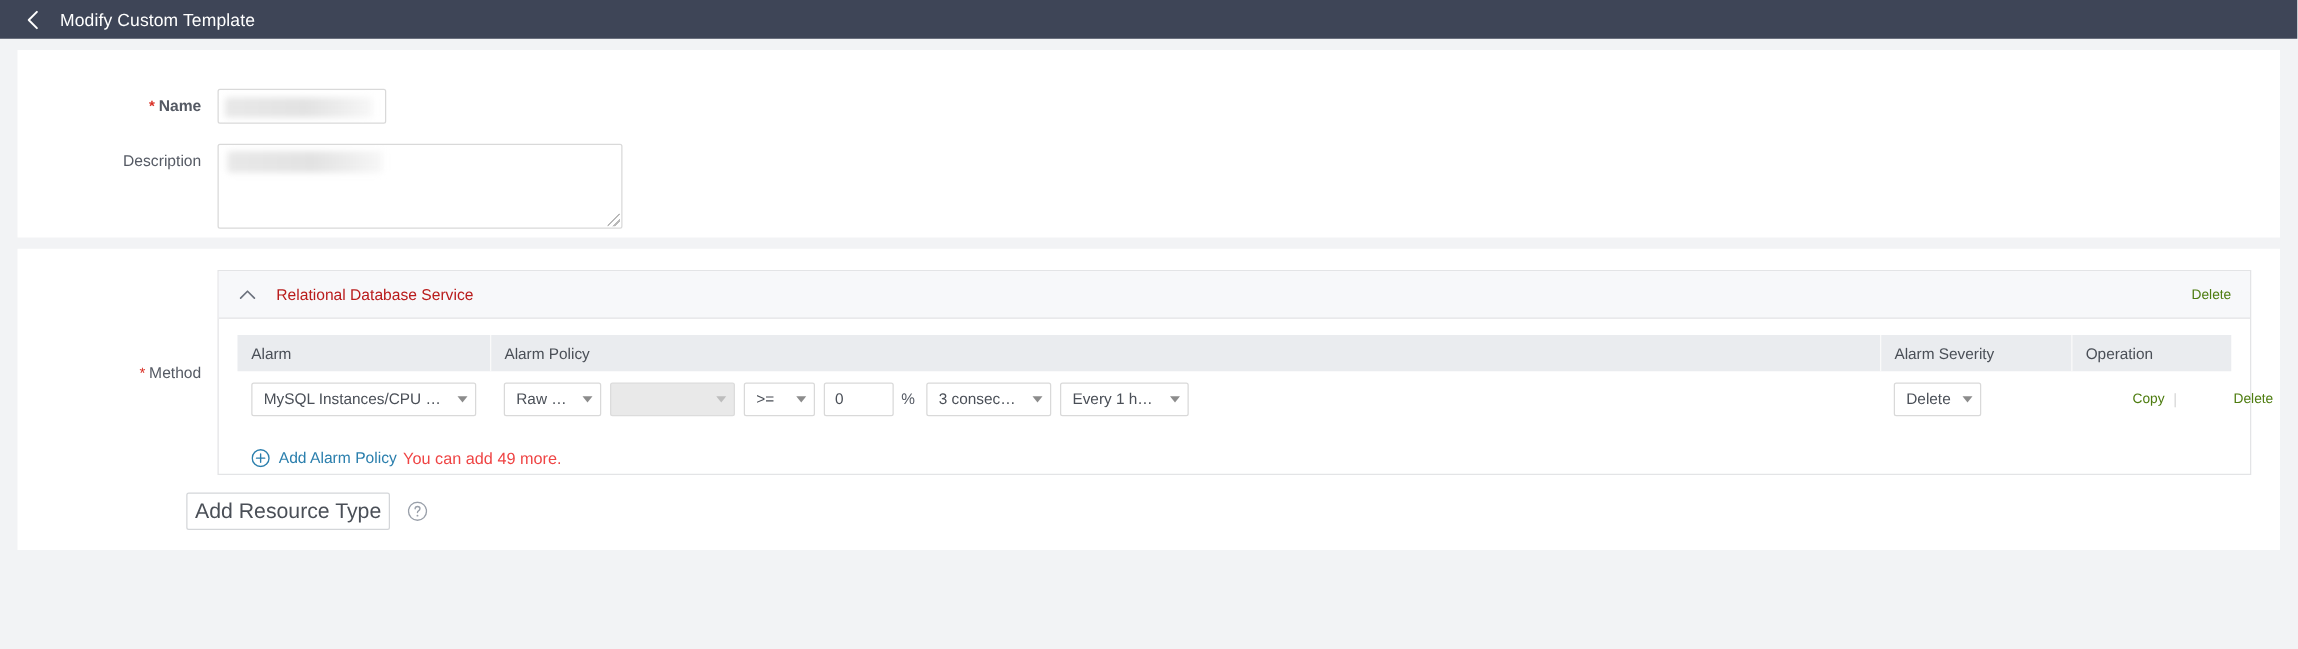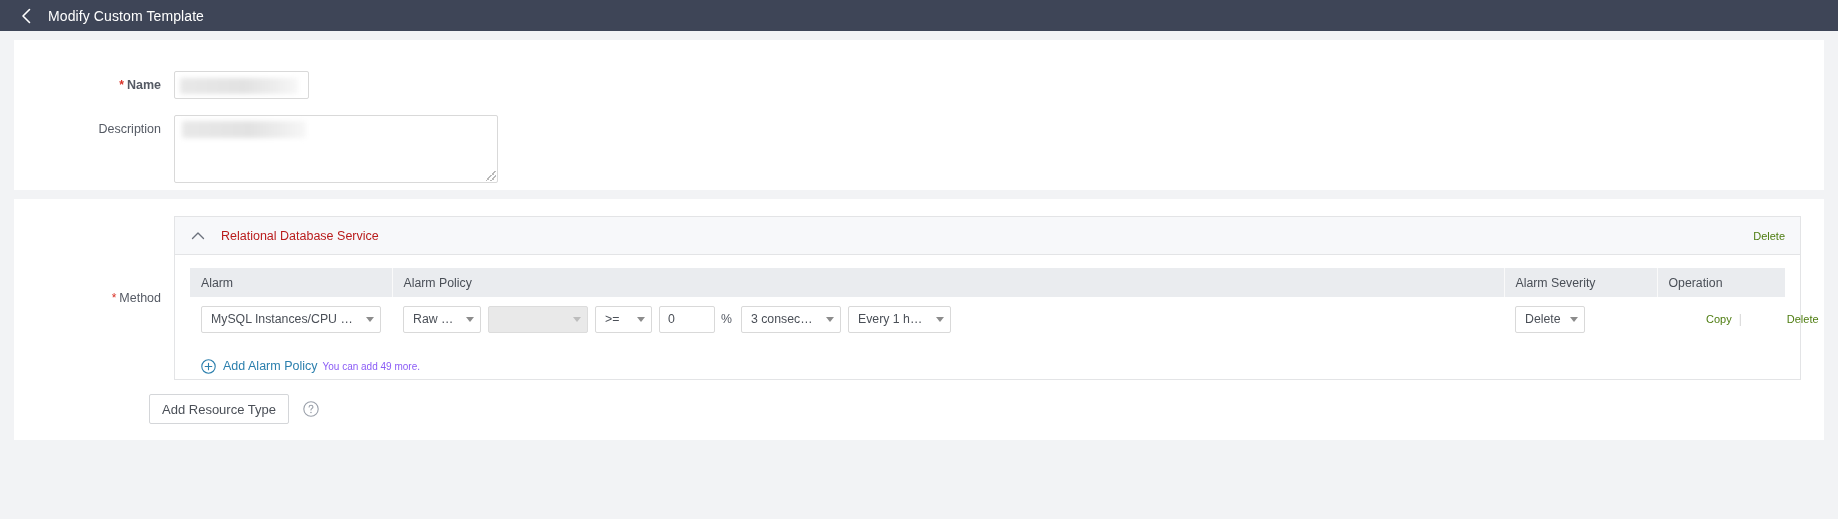--- a/index.html
+++ b/index.html
@@ -196,35 +196,35 @@
   .op-sep { color: #d6d6d6; font-size: 12px; }
 
   
   .add-policy-row {
     display: flex; align-items: center;
     margin: 12px 0 0 11px;
     height: 26px;
   }
   .plus-icon { margin-right: 7px; display: flex; align-items: center; cursor: pointer; }
   .add-policy-link { color: #2b7fad; font-size: 12.5px; cursor: pointer; }
-  .add-policy-note { color: #8b5cf6; font-size: 10px; margin-left: 5px; }
+  .add-policy-note { color: #ef4444; font-size: 13px; margin-left: 5px; }
 
   
   .bottom-row {
     display: flex; align-items: center;
     margin-top: 14px;
     padding-left: 135px;
   }
   .btn {
     height: 30px;
     min-width: 140px;
     border: 1px solid #d4d6d9;
     background: #fff;
     border-radius: 2px;
-    font-size: 13px;
+    font-size: 17px;
     color: #4a4f57;
     cursor: pointer;
     font-family: "Liberation Sans", sans-serif;
   }
   .help-icon { margin-left: 14px; cursor: pointer; display: flex; align-items: center; }
 </style>
 </head>
 <body>
 
 <div class="topbar">

